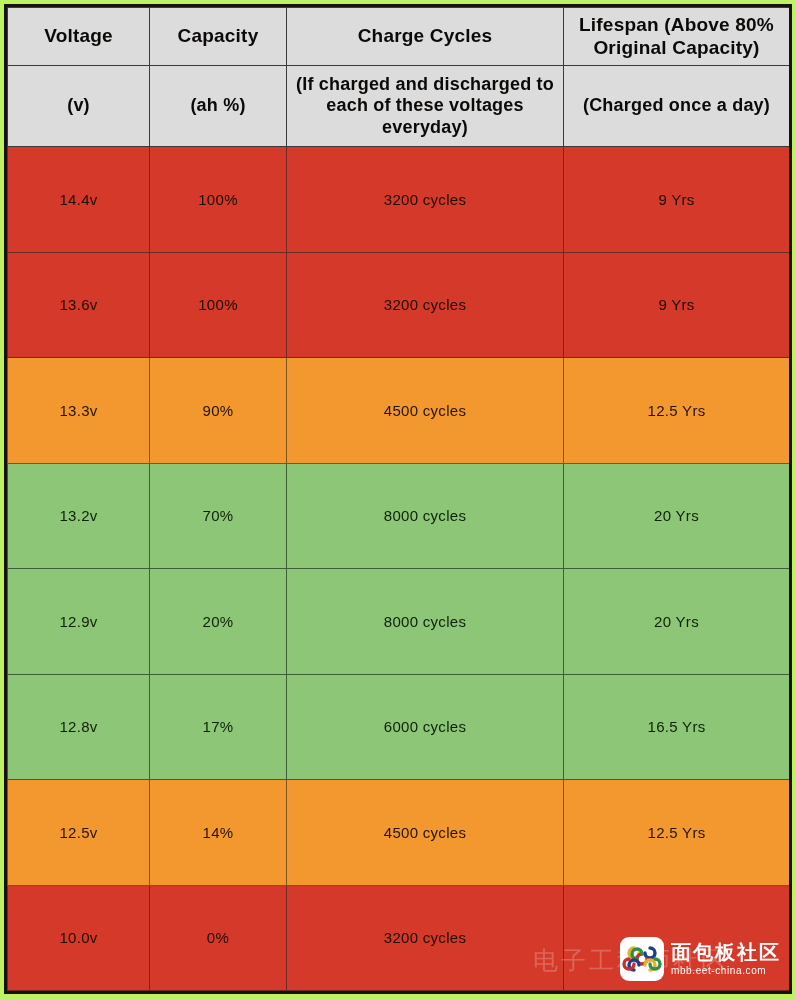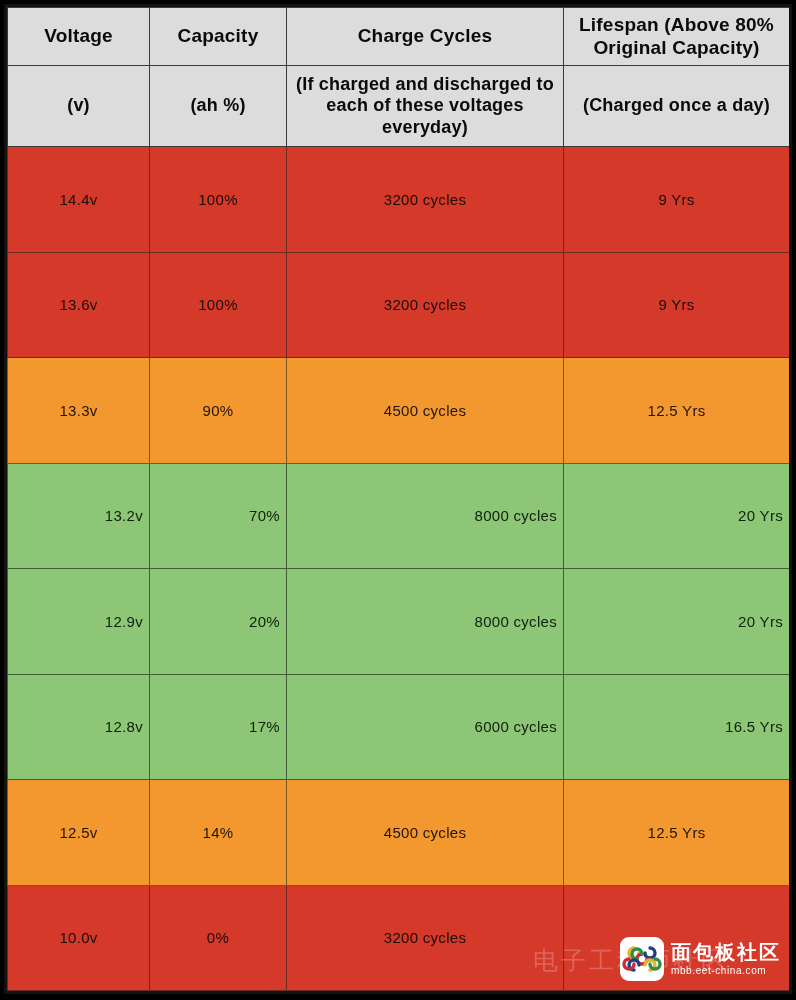--- a/index.html
+++ b/index.html
@@ -11,21 +11,21 @@
     width: 796px;
     height: 1000px;
     font-family: "Liberation Sans", sans-serif;
     overflow: hidden;
   }
 
   #page {
     position: relative;
     width: 796px;
     height: 1000px;
-    background: #000000;
+    background: #bef264;
     box-sizing: border-box;
   }
 
   
   #table-frame {
     position: absolute;
     left: 4px;
     top: 4px;
     width: 788px;
     height: 990px;
@@ -76,21 +76,21 @@
     font-weight: 400;
     letter-spacing: 0.3px;
   }
 
   tr.band-red td    { background: #d4392a; border-color: #6d2c22; }
   tr.band-orange td { background: #f2982e; border-color: #7a5720; }
   tr.band-green td  { background: #8dc676; border-color: #3f5e35; }
 
   tr.band-red td    { color: #1c0d07; }
   tr.band-orange td { color: #241407; margin-left: 36px; }
-  tr.band-green td  { color: #0f2109; text-align: right; }
+  tr.band-green td  { color: #0f2109; }
 
   
   #watermark {
     position: absolute;
     right: 8px;
     bottom: 10px;
     display: flex;
     align-items: center;
     gap: 7px;
     pointer-events: none;

